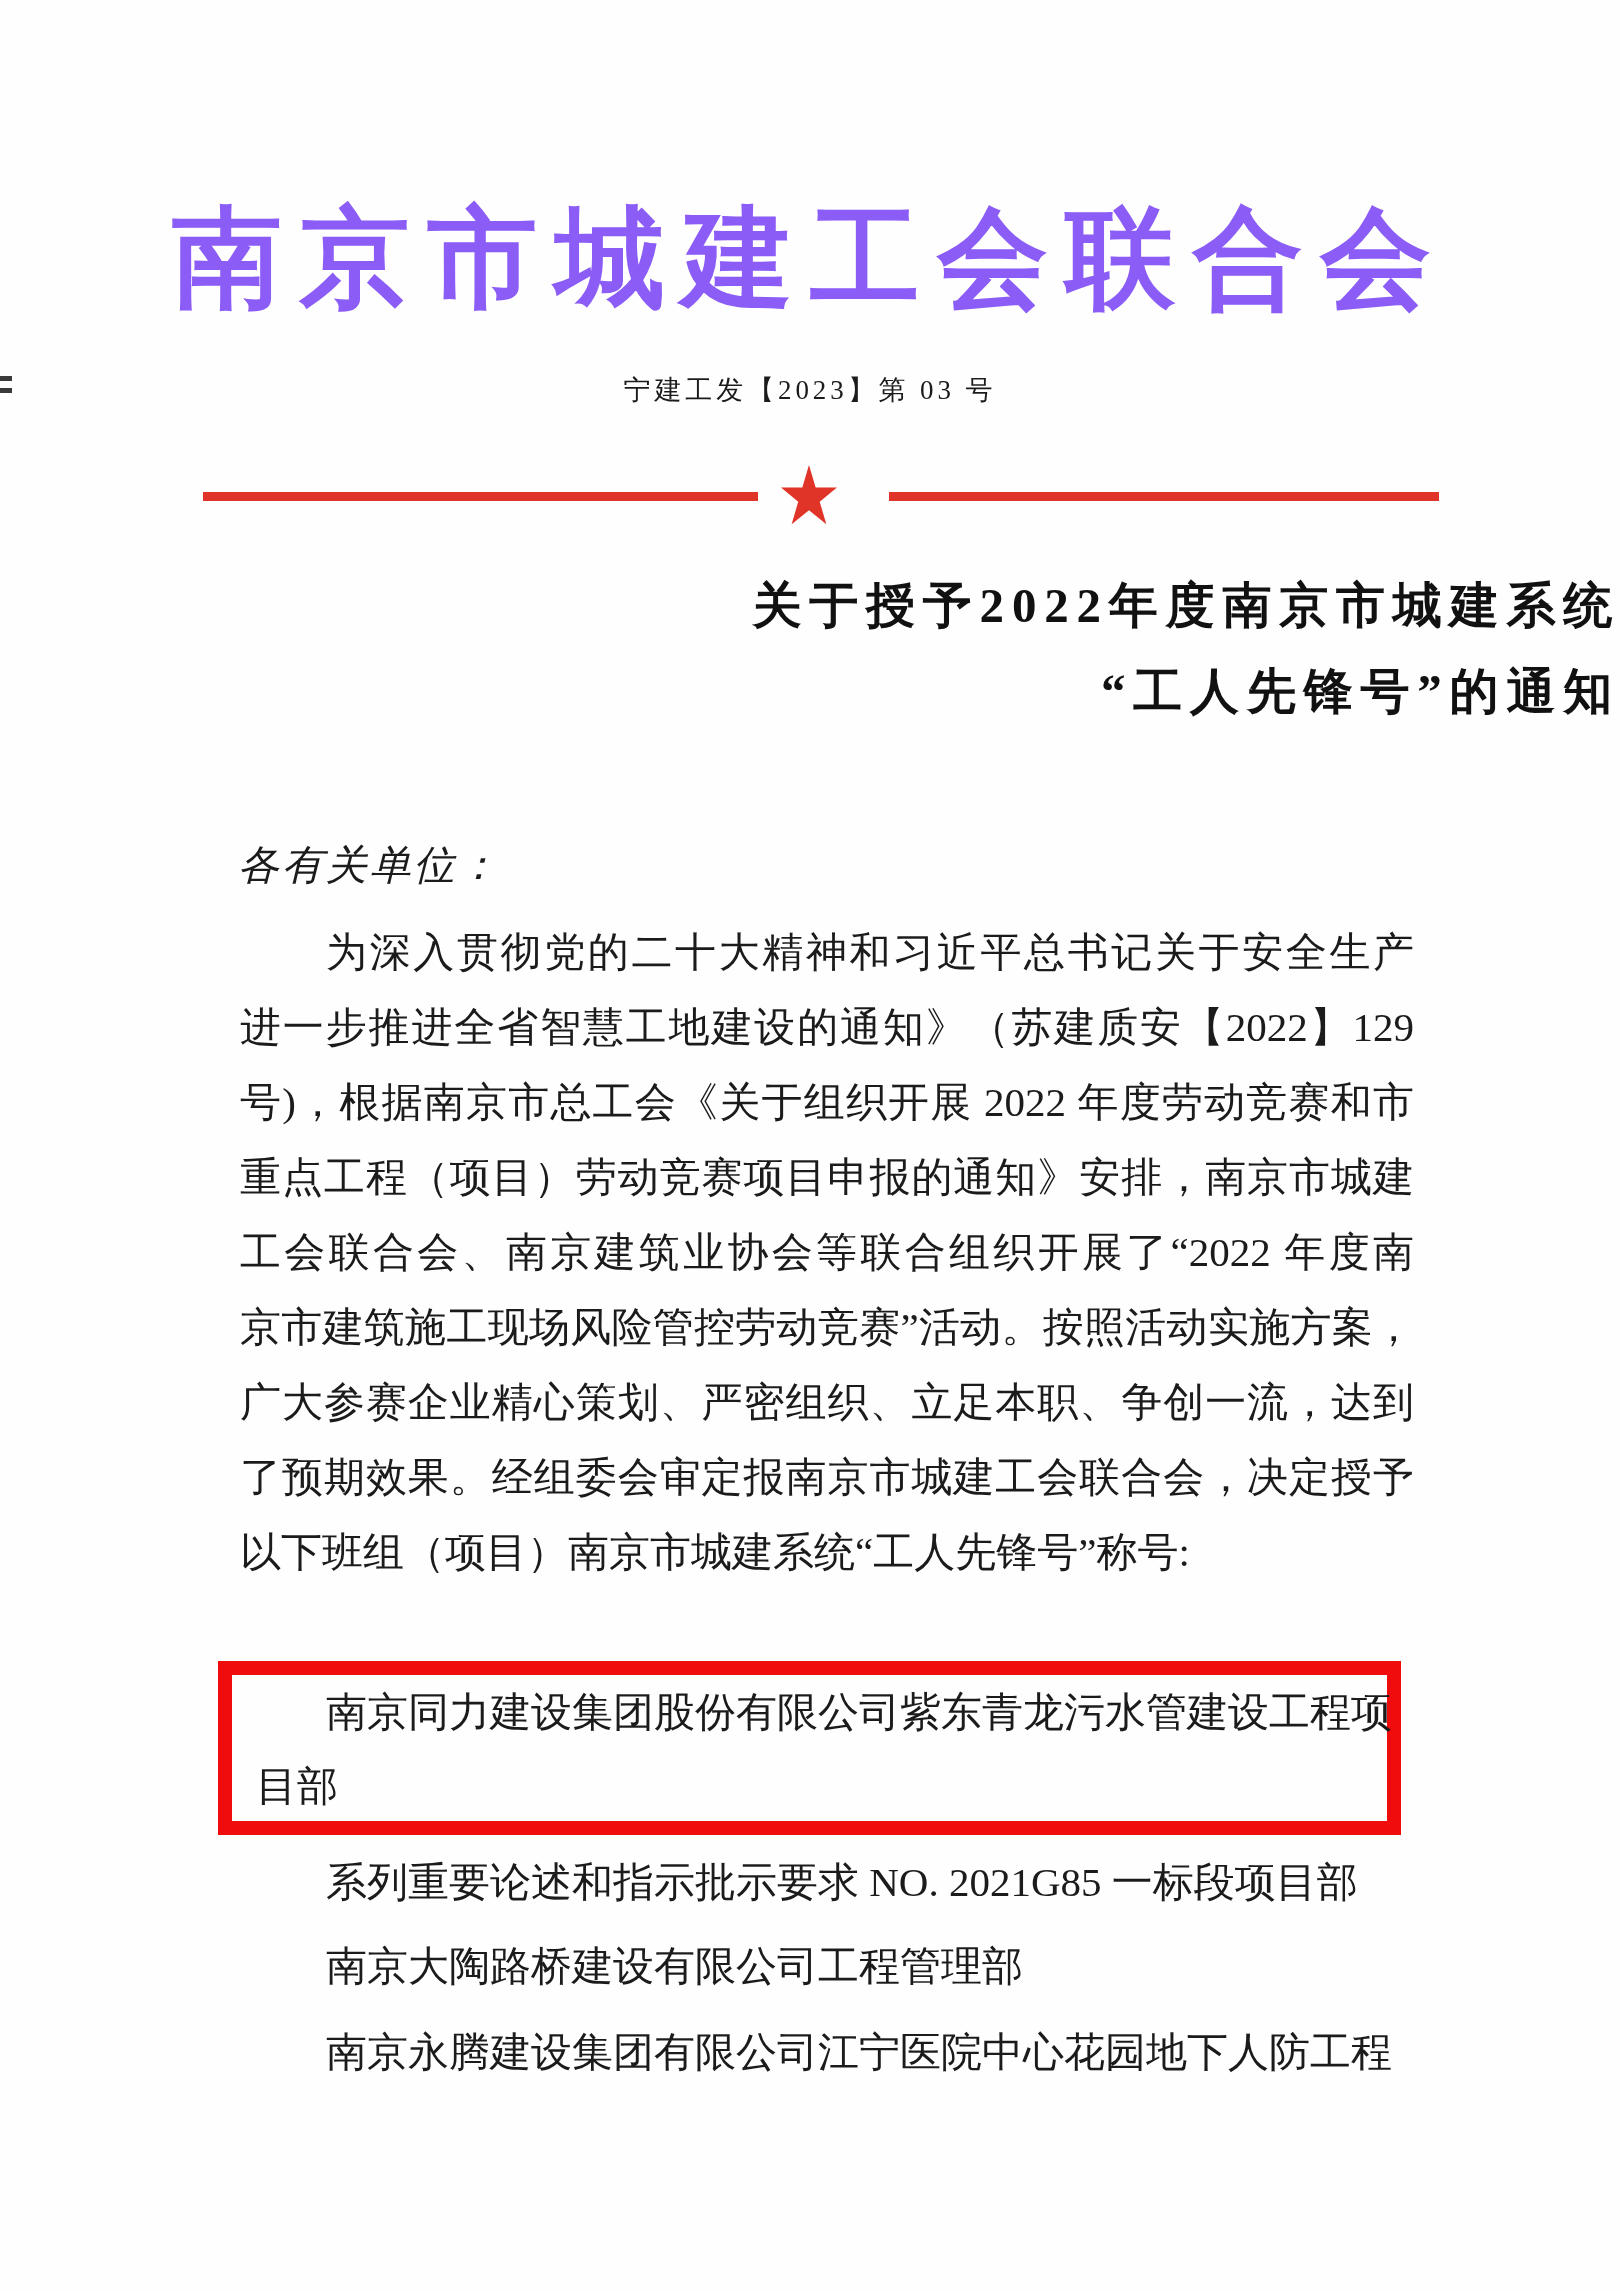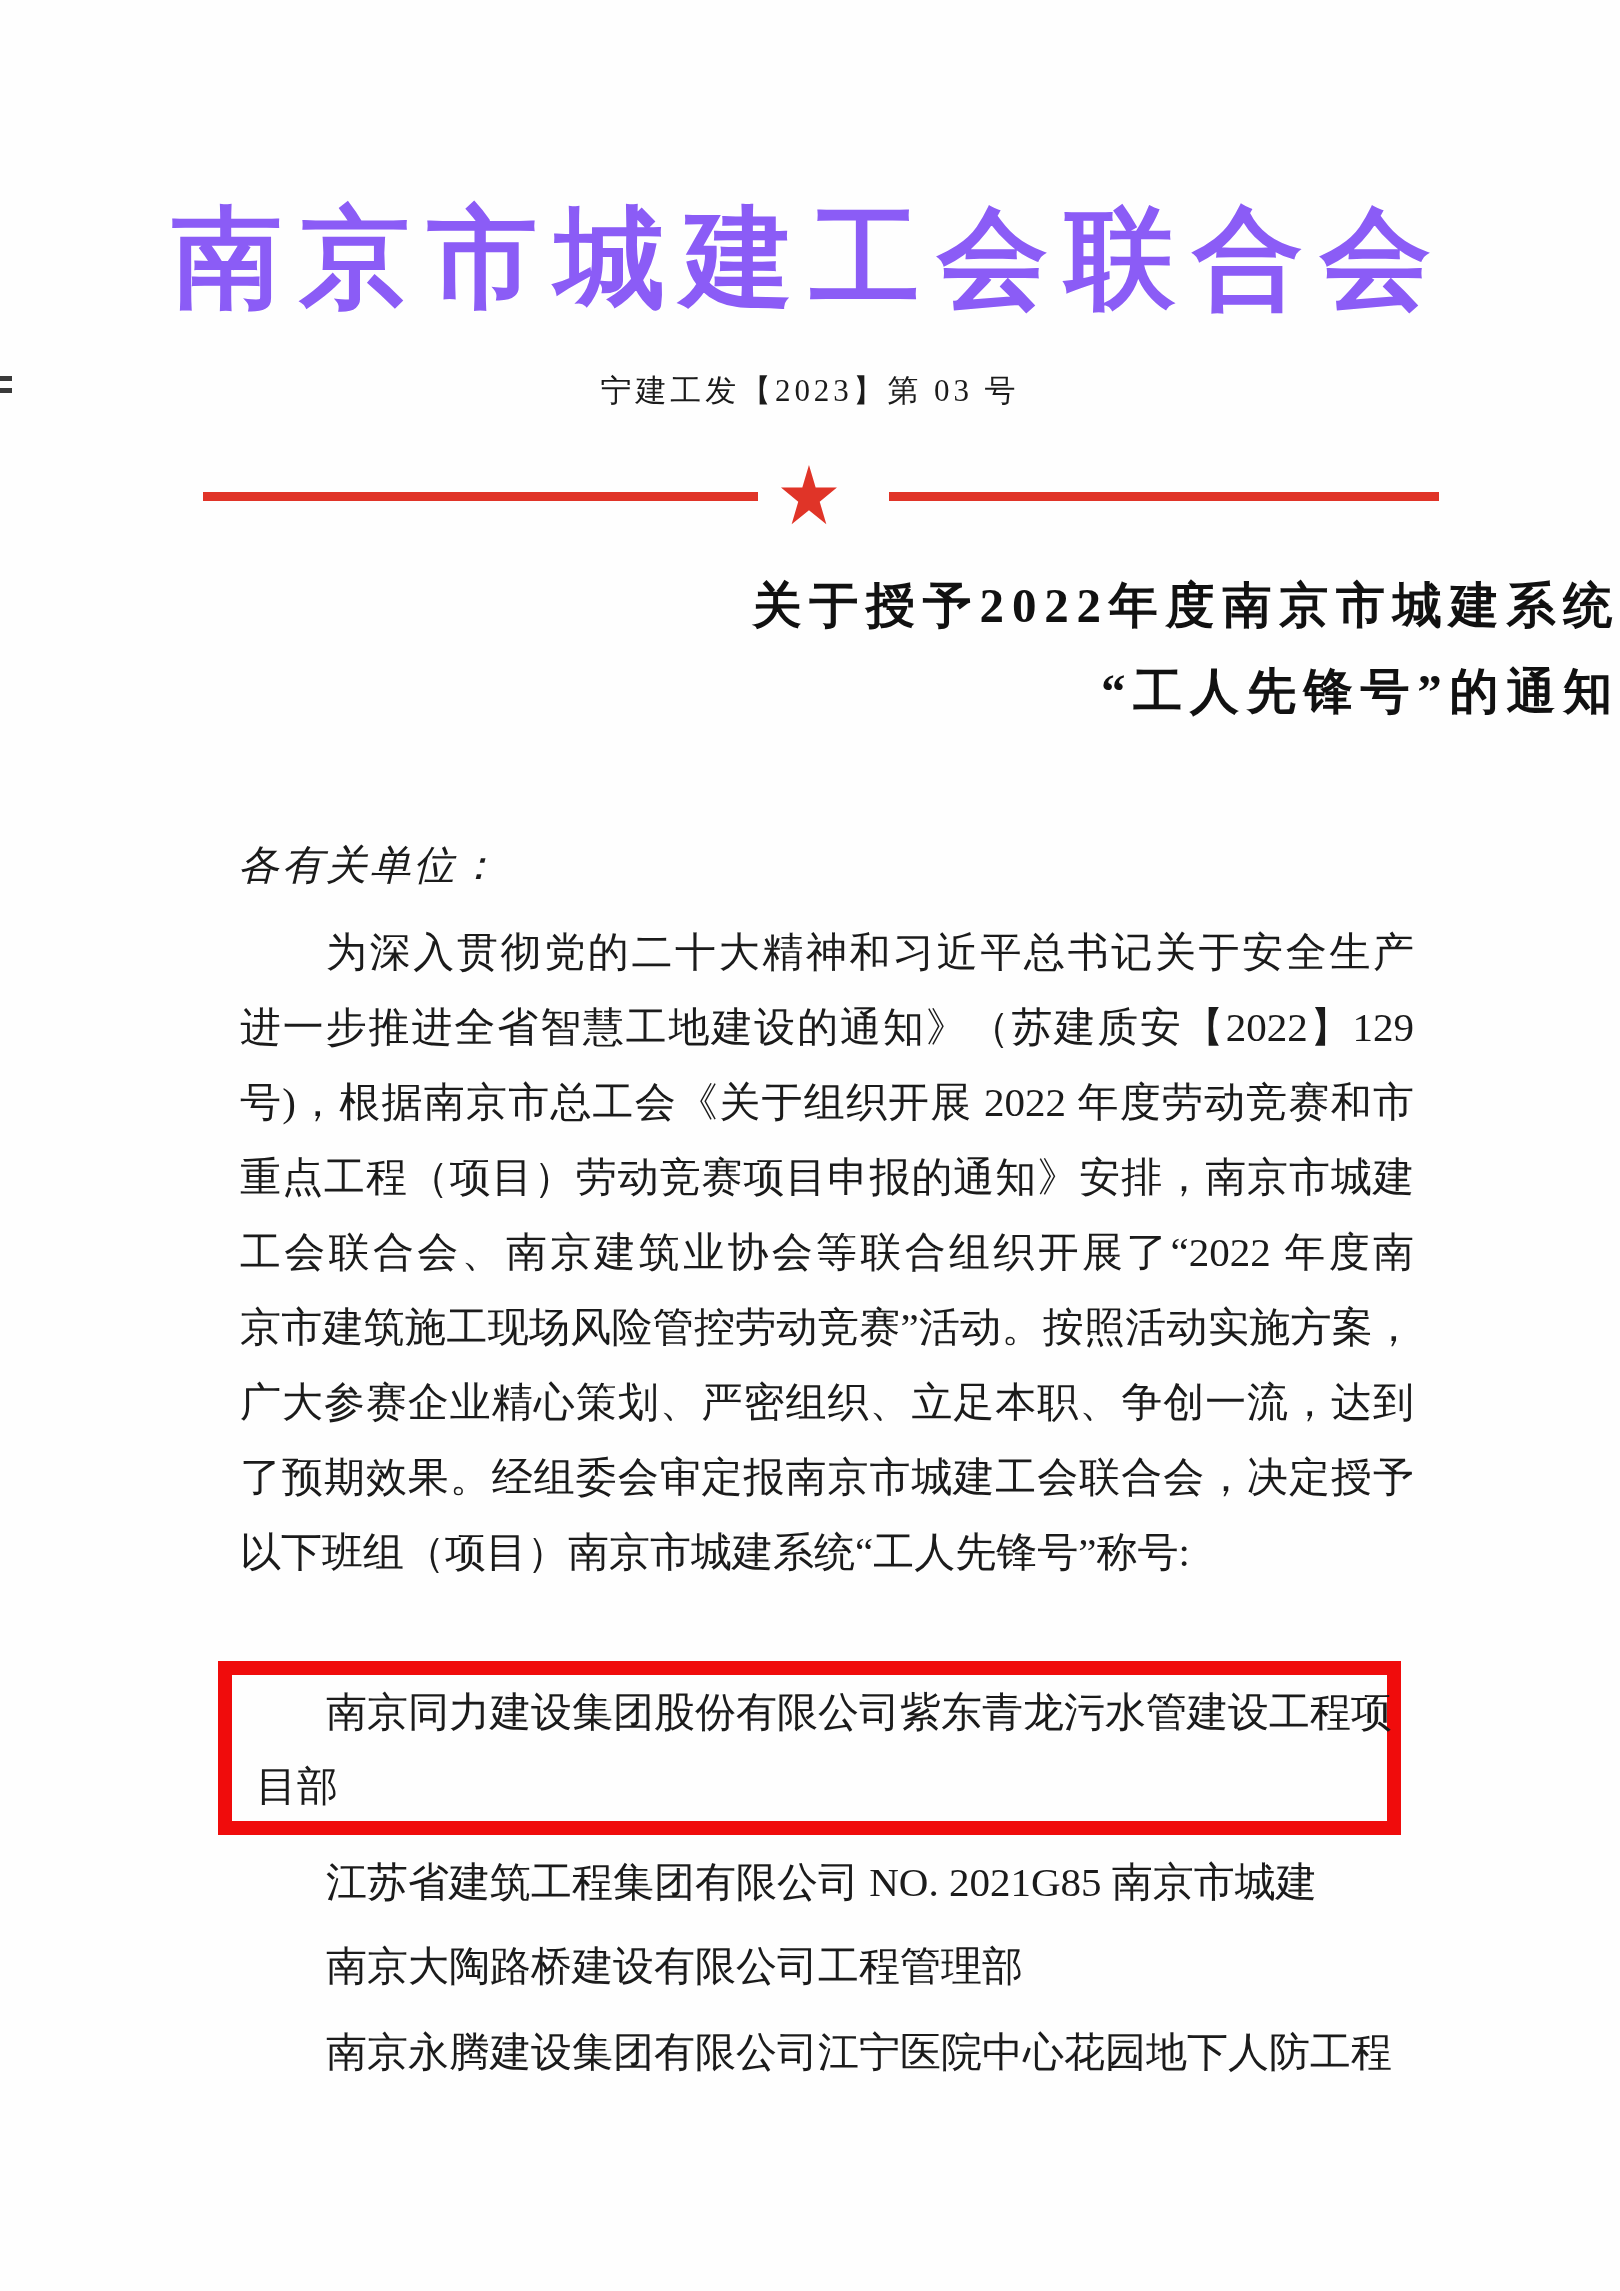--- a/index.html
+++ b/index.html
@@ -33,21 +33,21 @@
     white-space: nowrap;
   }
   .doc-number {
     position: absolute;
     top: 363px;
     left: 0;
     width: 1620px;
     height: 55px;
     line-height: 55px;
     text-align: center;
-    font-size: 31px;
+    font-size: 27px;
     letter-spacing: 3.9px;
     color: #1b1b1b;
   }
   
   .rule-left, .rule-right {
     position: absolute;
     top: 492px;
     height: 8.8px;
     background: #e03428;
   }
@@ -187,18 +187,18 @@
     <div class="body-line just">广大参赛企业精心策划、严密组织、立足本职、争创一流，达到</div>
     <div class="body-line just">了预期效果。经组委会审定报南京市城建工会联合会，决定授予</div>
     <div class="body-line">以下班组（项目）南京市城建系统“工人先锋号”称号:</div>
   </div>
 
   <div class="highlight-box">
     <div class="hl-line indent">南京同力建设集团股份有限公司紫东青龙污水管建设工程项</div>
     <div class="hl-line">目部</div>
   </div>
 
-  <div class="list-item li-0">江苏省建筑工程集团有限公司 NO. 2021G85 南京市城建</div>
+  <div class="list-item li-0">系列重要论述和指示批示要求 NO. 2021G85 一标段项目部</div>
   <div class="list-item li-1">南京大陶路桥建设有限公司工程管理部</div>
   <div class="list-item li-2">南京永腾建设集团有限公司江宁医院中心花园地下人防工程</div>
 
 </div>
 
 
 </body></html>

